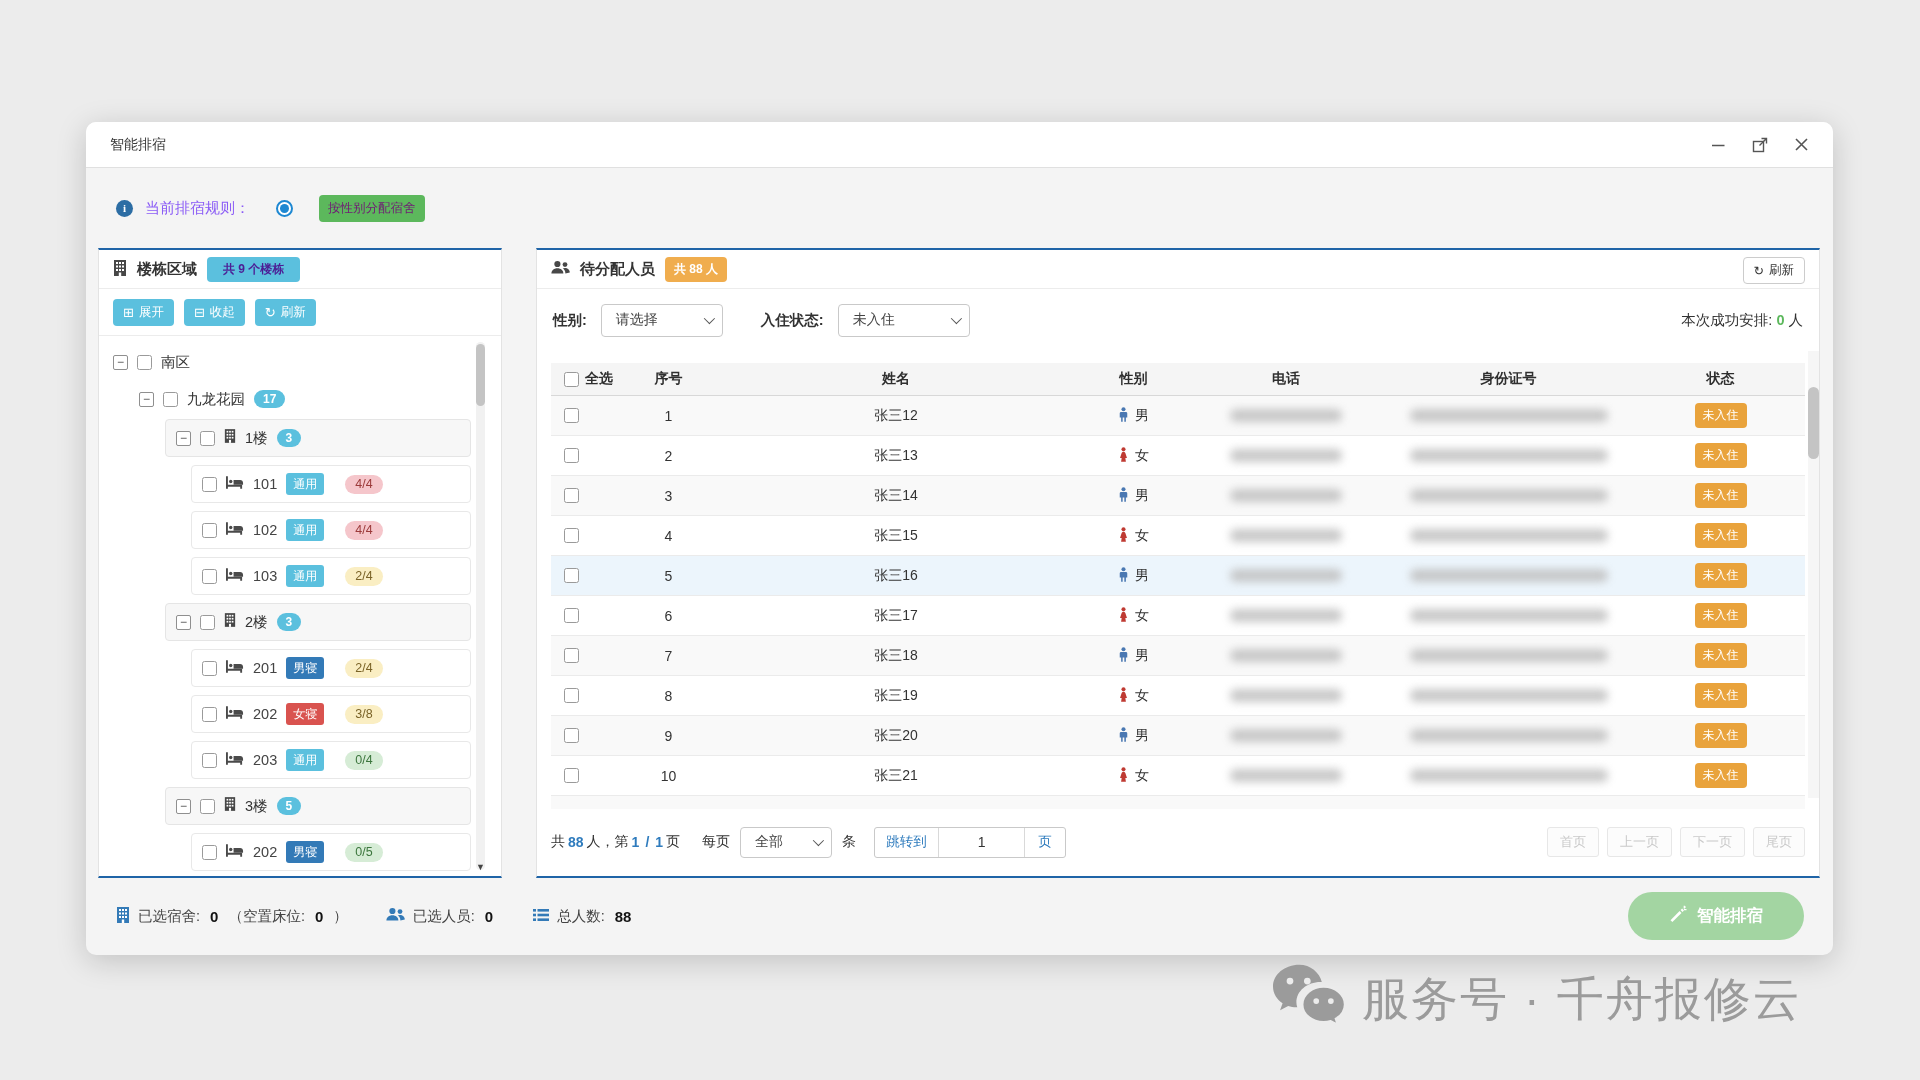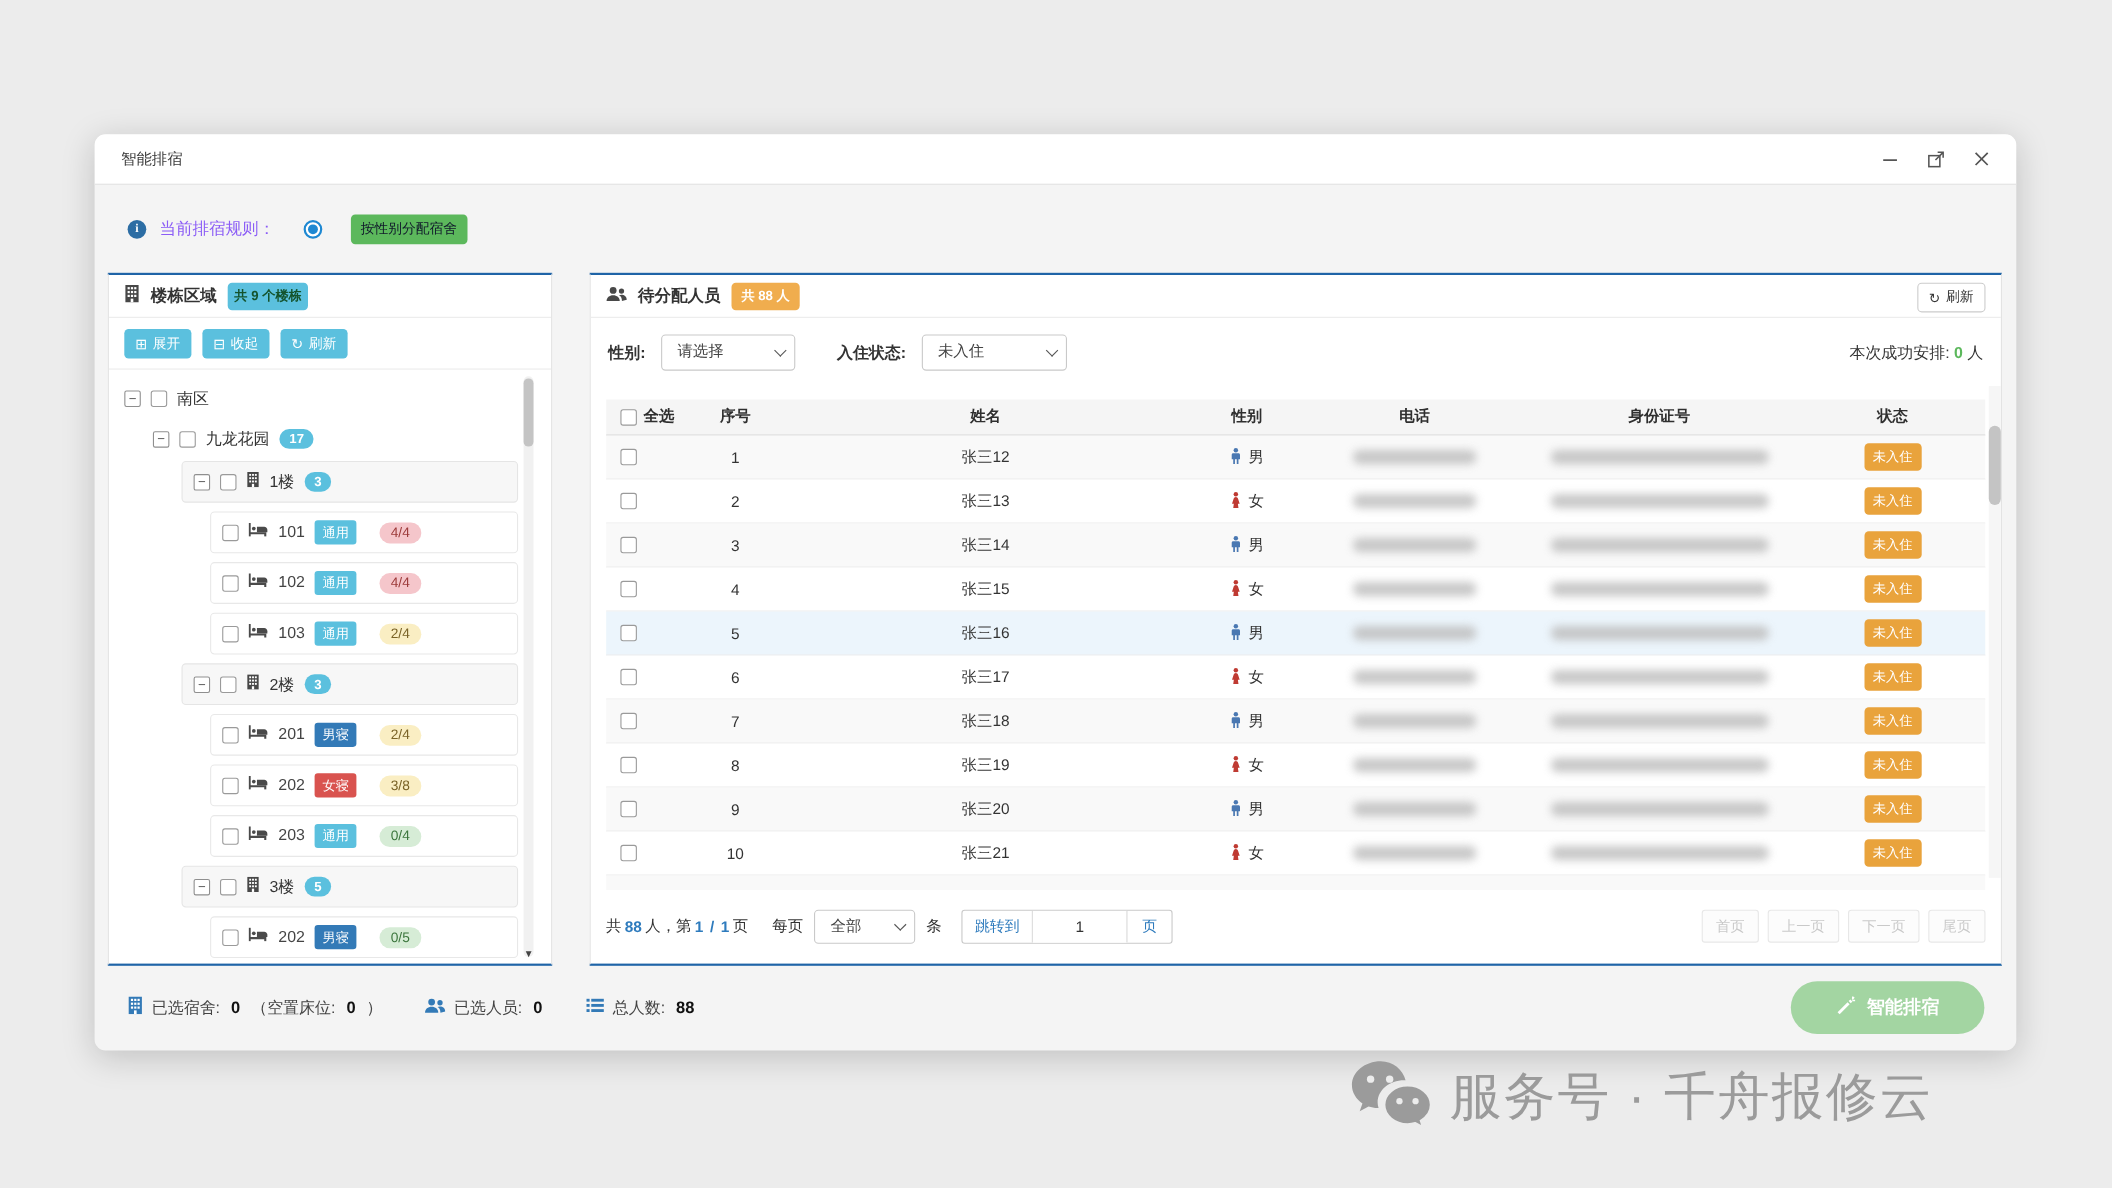--- a/index.html
+++ b/index.html
@@ -12,29 +12,29 @@
   .titlebar .t { font-size:14px; color:#3a3a3a; }
   .win-controls { display:flex; align-items:center; gap:26px; }
   .win-controls span { cursor:pointer; display:inline-flex; }
 
   
   .rule-bar { height:80px; display:flex; align-items:center; padding:0 30px; gap:12px; }
   .info-ico { width:17px; height:17px; border-radius:50%; background:#2c6da4; color:#fff; font-size:11px; font-weight:bold; display:inline-flex; align-items:center; justify-content:center; font-family:"Liberation Serif",serif; }
   .rule-label { font-size:15px; color:#8b5cf6; }
   .radio { width:17px; height:17px; border-radius:50%; border:2px solid #1e88d2; display:inline-flex; align-items:center; justify-content:center; margin-left:14px; background:#fff; }
   .radio i { width:9px; height:9px; border-radius:50%; background:#1e88d2; }
-  .badge-green { background:#5cb85c; color:#0f172a; font-size:12.5px; padding:5px 9px; border-radius:4px; margin-left:14px; }
+  .badge-green { background:#5cb85c; color:#701a75; font-size:12.5px; padding:5px 9px; border-radius:4px; margin-left:14px; }
 
   
   .panels { display:flex; gap:34px; padding:0 13px 0 12px; height:630px; }
   .panel { background:#fff; border:1px solid #e3e3e3; border-top:2px solid #1f64a7; border-bottom:2px solid #1f64a7; position:relative; overflow:hidden; }
   .panel-left { width:404px; flex:none; }
   .panel-right { flex:1; }
   .panel-head { height:39px; display:flex; align-items:center; gap:10px; padding:0 14px; border-bottom:1px solid #ececec; font-size:15px; font-weight:bold; color:#333; }
-  .badge-cyan { background:#5bc0de; color:#14532d; font-size:12px; font-weight:bold; padding:4px 6px; border-radius:4px; }
+  .badge-cyan { background:#5bc0de; color:#4c1d95; font-size:12px; font-weight:bold; padding:4px 16px; border-radius:4px; }
   .badge-orange { background:#f0ad4e; color:#fff; font-size:12px; font-weight:bold; padding:4px 9px; border-radius:4px; }
 
   
   .tree-toolbar { display:flex; gap:10px; padding:10px 14px 9px; border-bottom:1px solid #ececec; }
   .btn-cyan { background:#5bc0de; color:#fff; border:none; border-radius:4px; height:27px; padding:0 10px; font-size:12.5px; display:inline-flex; align-items:center; gap:5px; cursor:pointer; font-family:inherit; }
   .btn-cyan .gl { font-size:13px; line-height:1; }
   .tree { position:absolute; top:86px; bottom:0; left:0; right:0; overflow:hidden; padding:9px 30px 0 14px; }
   .tree-row { display:flex; align-items:center; gap:9px; height:34px; }
   .tree-row.lv1 { margin-left:26px; height:40px; }
   .tgl { width:15px; height:15px; flex:none; border:1px solid #8f8f8f; border-radius:2px; color:#555; font-size:12px; line-height:13px; text-align:center; background:#fff; cursor:pointer; }
@@ -93,21 +93,21 @@
   .pbtn { height:30px; padding:0 12px; background:#fcfcfc; border:1px solid #e7e7e7; border-radius:3px; color:#c9c9c9; font-size:13px; font-family:inherit; }
 
   
   .wfooter { height:76px; display:flex; align-items:center; padding:0 29px 0 30px; gap:10px; }
   .stat { display:flex; align-items:center; gap:8px; font-size:14.5px; color:#444; }
   .stat b { color:#111; font-size:15px; margin:0 2px; }
   .stat + .stat { margin-left:28px; }
   .btn-smart { margin-left:auto; width:176px; height:48px; border:none; border-radius:24px; background:#a3d5a2; color:#fff; font-size:16.5px; font-weight:bold; display:inline-flex; align-items:center; justify-content:center; gap:10px; cursor:pointer; font-family:inherit; }
 
   
-  .watermark { position:absolute; left:1228px; top:963px; display:flex; align-items:center; gap:16px; color:#9b9b9b; }
+  .watermark { position:absolute; left:1272px; top:963px; display:flex; align-items:flex-end; gap:16px; color:#9b9b9b; }
   .watermark .wm-text { font-size:47px; letter-spacing:2px; }
 </style>
 </head>
 <body>
 
 <div class="window">
 
   <div class="titlebar">
     <span class="t">智能排宿</span>
     <div class="win-controls">

